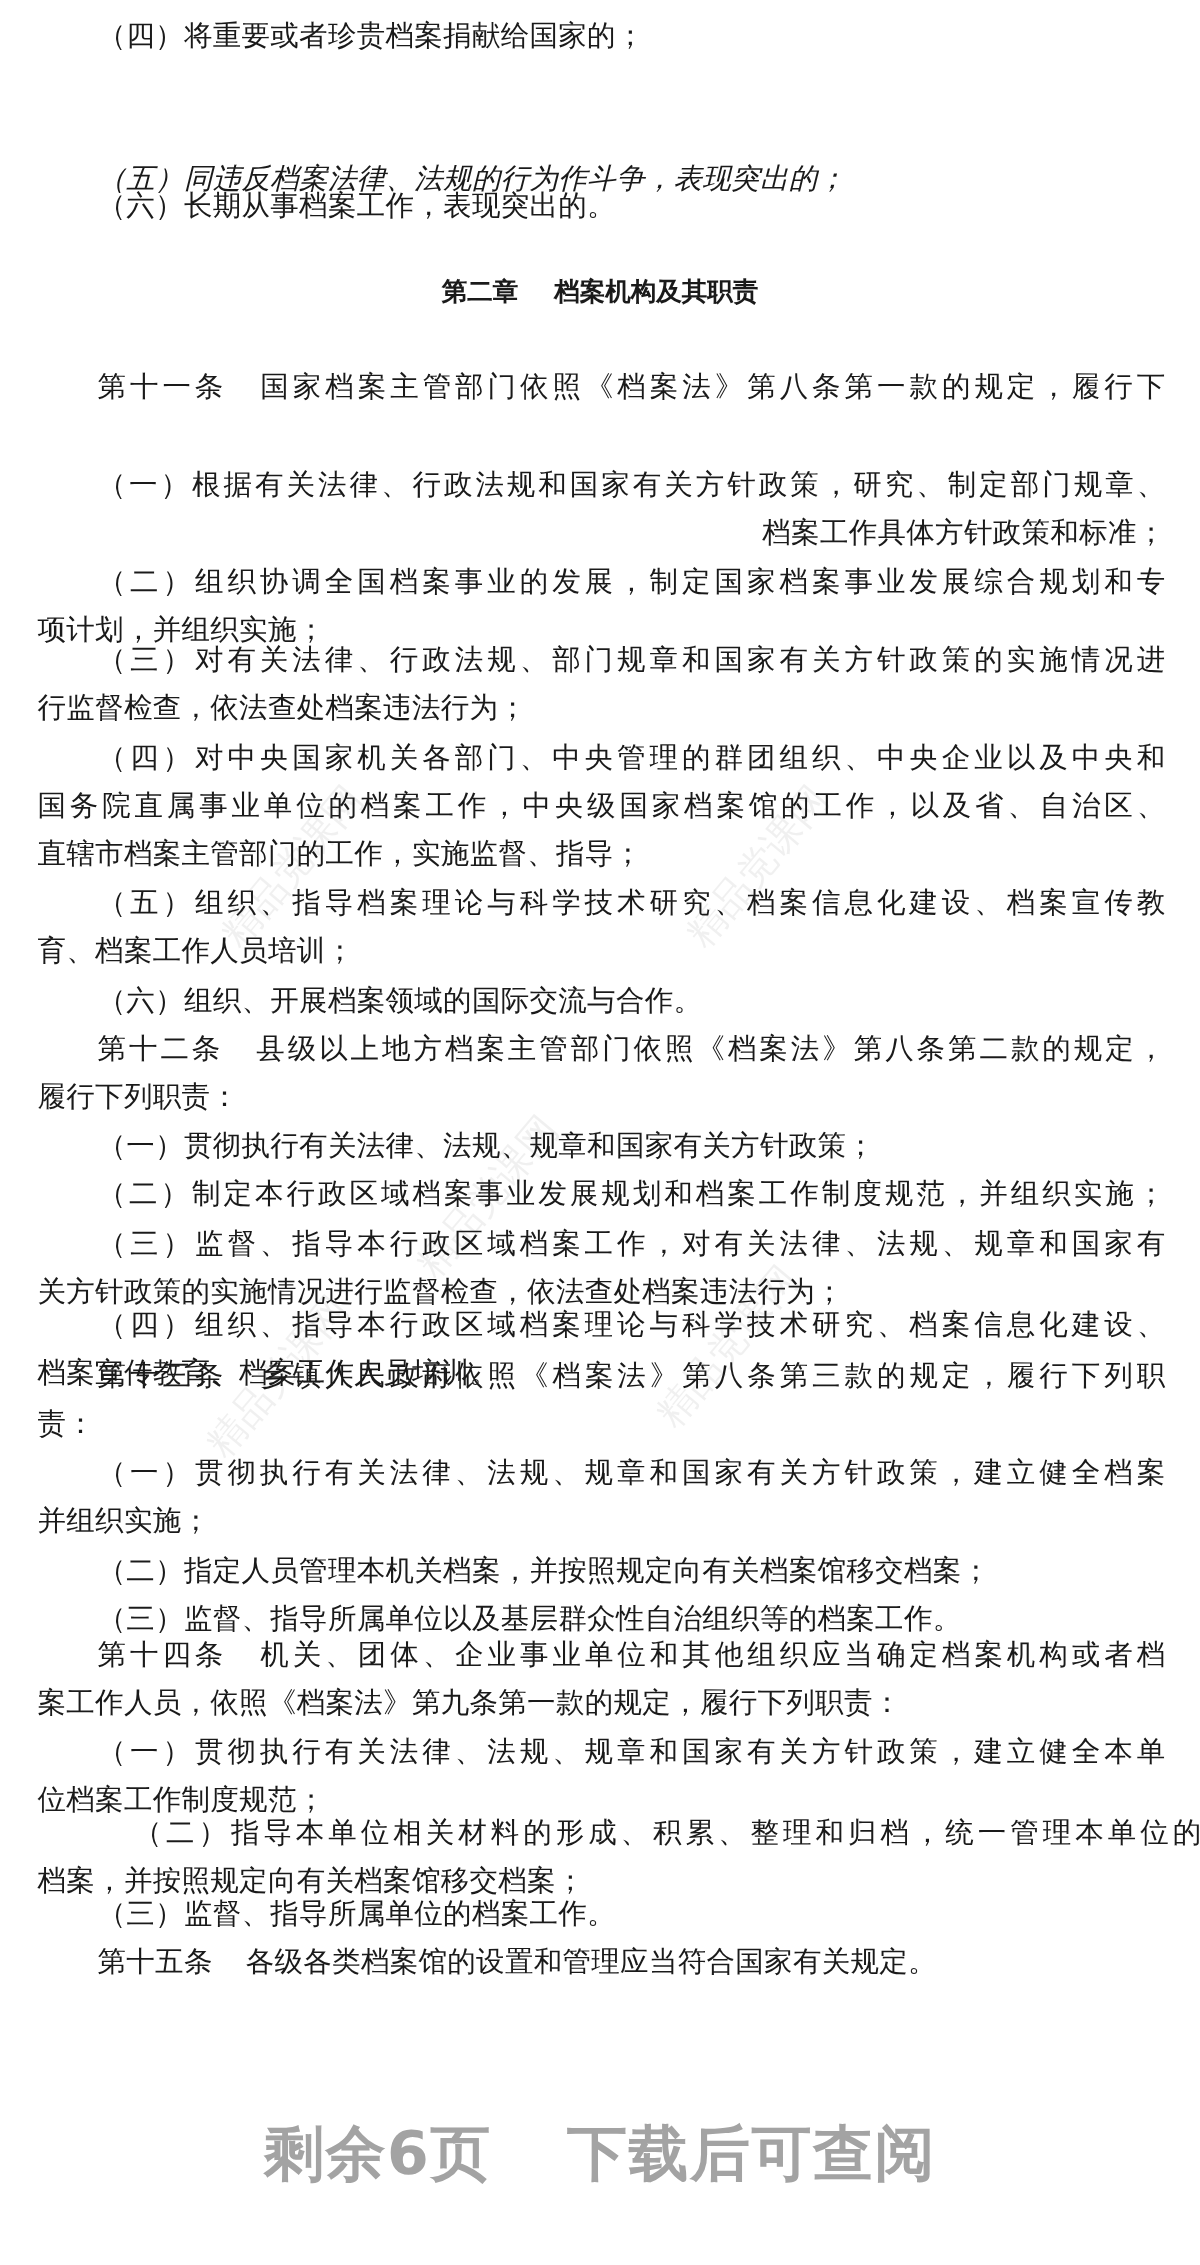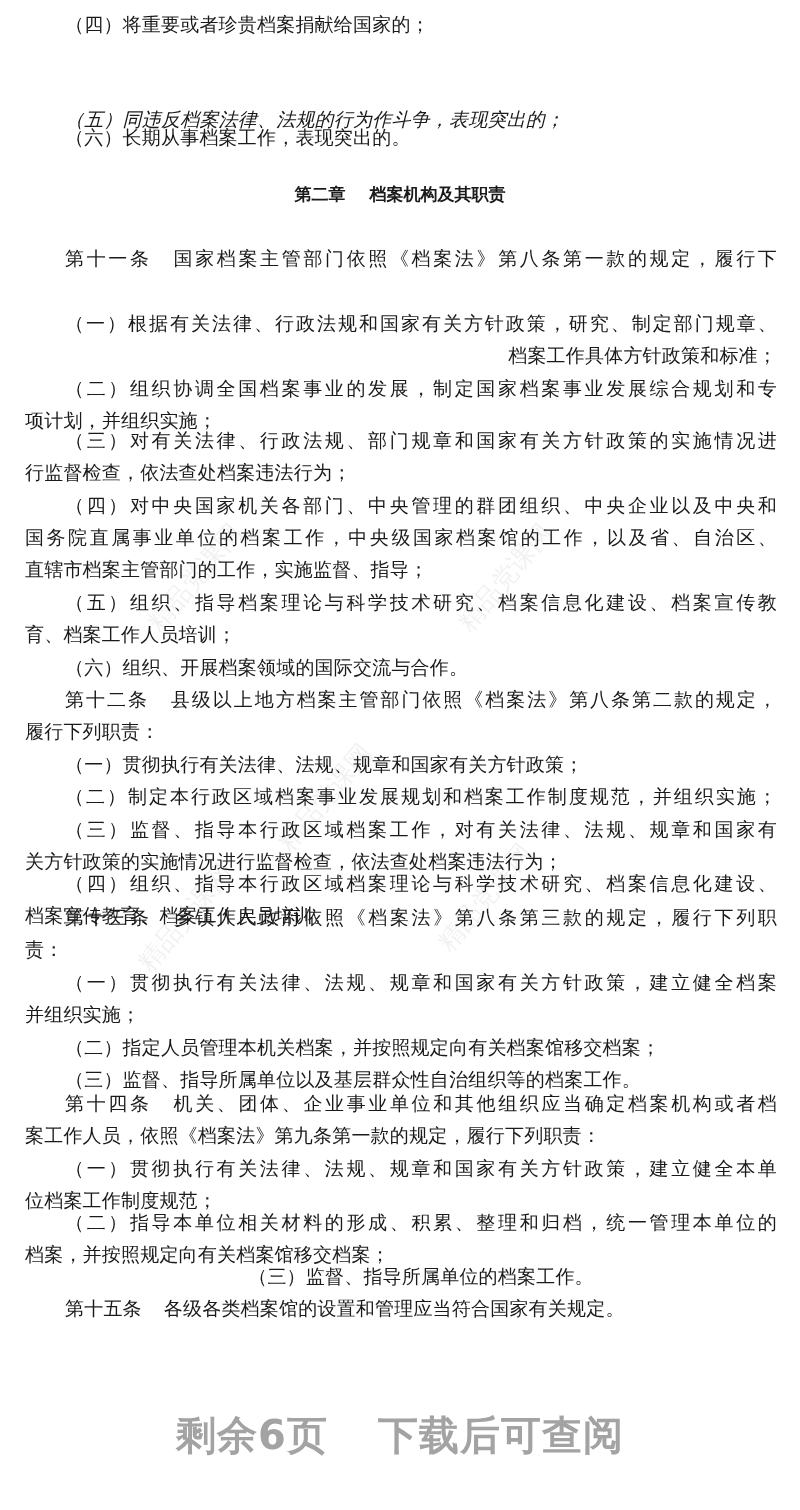--- a/index.html
+++ b/index.html
@@ -88,23 +88,23 @@
   <div class="line" style="top:1002px;">并组织实施；</div>
   <div class="line indent" style="top:1035px;">（二）指定人员管理本机关档案，并按照规定向有关档案馆移交档案；</div>
   <div class="line indent" style="top:1067px;">（三）监督、指导所属单位以及基层群众性自治组织等的档案工作。</div>
 
   <div class="line indent justify" style="top:1091px;">
     <span class="art">第十四条</span><span>机关、团体、企业事业单位和其他组织应当确定档案机构或者档</span>
   </div>
   <div class="line" style="top:1123px;">案工作人员，依照《档案法》第九条第一款的规定，履行下列职责：</div>
   <div class="line indent justify" style="top:1156px;">（一）贯彻执行有关法律、法规、规章和国家有关方针政策，建立健全本单</div>
   <div class="line" style="top:1188px;">位档案工作制度规范；</div>
-  <div class="line indent justify" style="top:1210px;">（二）指导本单位相关材料的形成、积累、整理和归档，统一管理本单位的</div>
+  <div class="line indent justify" style="top:1210px;margin-left:24px;">（二）指导本单位相关材料的形成、积累、整理和归档，统一管理本单位的</div>
   <div class="line" style="top:1242px;">档案，并按照规定向有关档案馆移交档案；</div>
-  <div class="line indent" style="top:1264px;text-align:center;">（三）监督、指导所属单位的档案工作。</div>
+  <div class="line indent" style="top:1264px;">（三）监督、指导所属单位的档案工作。</div>
 
   <div class="line indent" style="top:1296px;">
     <span class="art">第十五条</span><span>各级各类档案馆的设置和管理应当符合国家有关规定。</span>
   </div>
 
   <div class="footer-banner">
     <span>剩余6页</span><span class="gap"></span><span>下载后可查阅</span>
   </div>
 </div>
 

